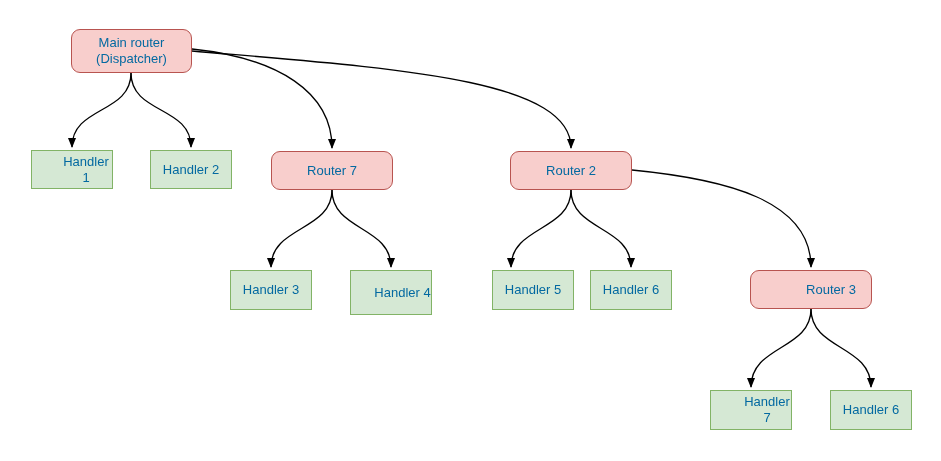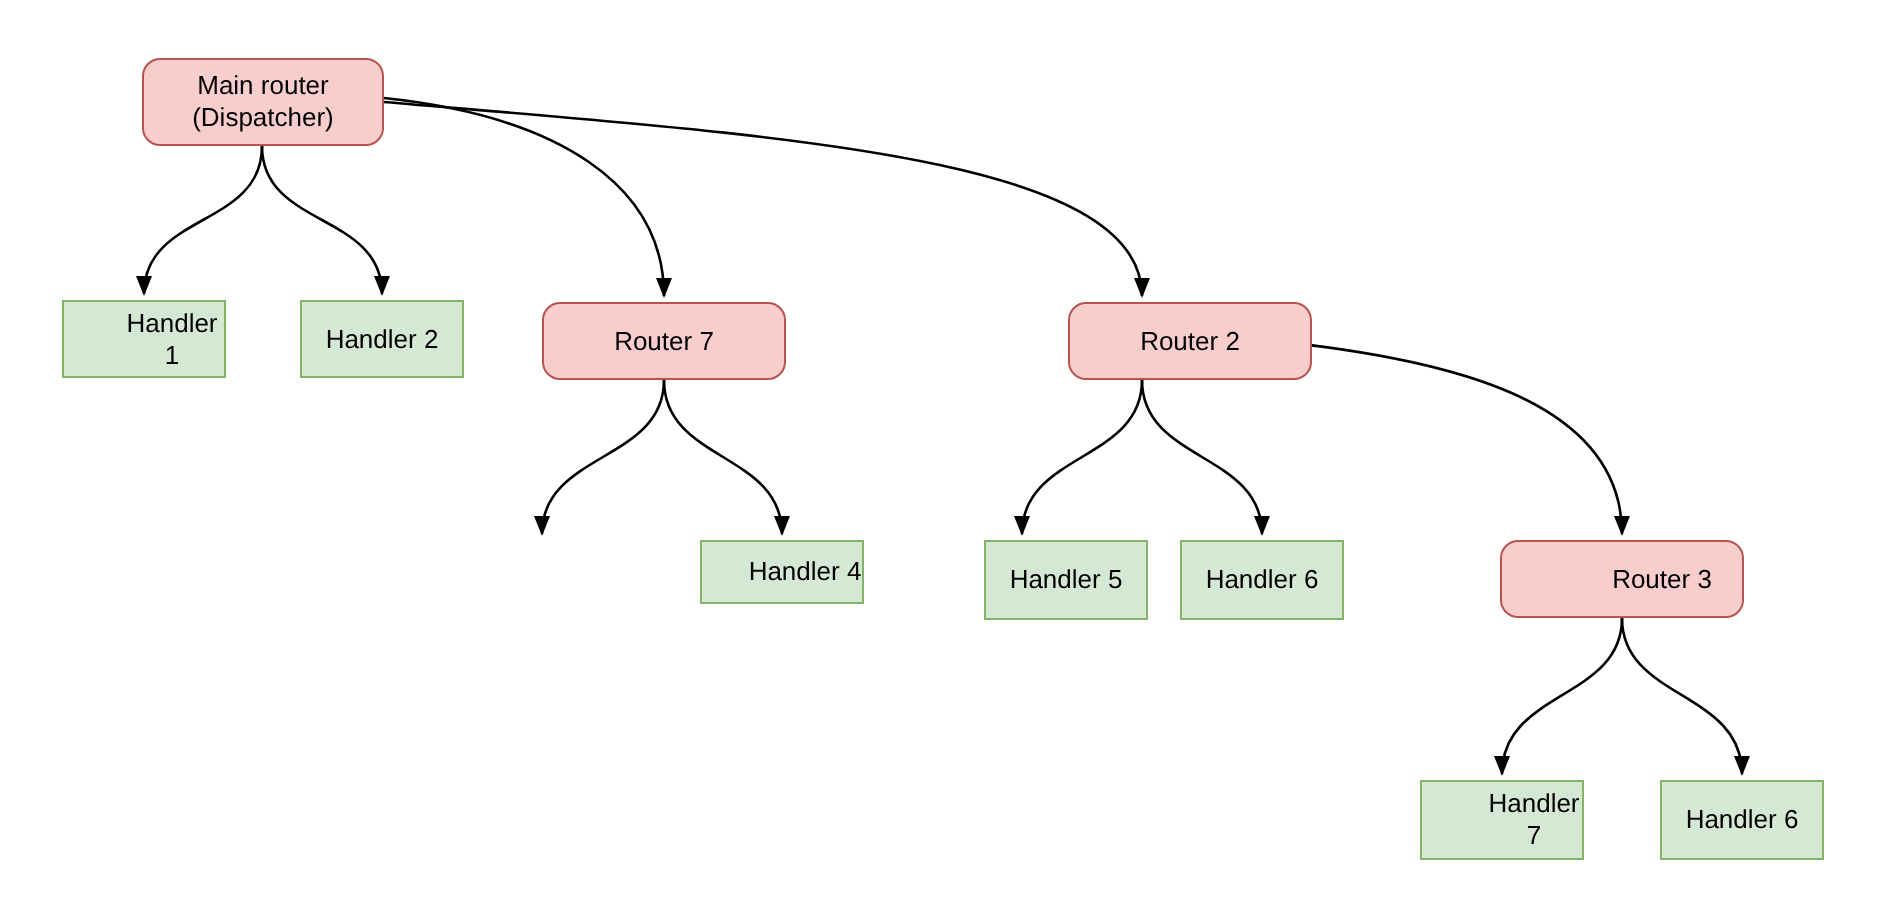--- a/index.html
+++ b/index.html
@@ -23,40 +23,40 @@
   }
   .node {
     position: absolute;
     box-sizing: border-box;
     display: flex;
     align-items: center;
     justify-content: center;
     text-align: center;
     font-size: 13px;
     line-height: 16px;
-    color: #000000;
+    color: #0369a1;
     white-space: pre-line;
   }
   .node.router {
     background: #f8cecc;
     border: 1px solid #b85450;
     border-radius: 9px;
   }
   .node.handler {
     background: #d5e8d4;
     border: 1px solid #82b366;
   }
   
   #n-main    { left: 71px;  top: 29px;  width: 121px; height: 44px; }
   #n-h1      { left: 31px;  top: 150px; width: 82px;  height: 39px; padding-left: 28px; }
   #n-h2      { left: 150px; top: 150px; width: 82px;  height: 39px; }
   #n-r1      { left: 271px; top: 151px; width: 122px; height: 39px; }
-  #n-r2      { left: 534px; top: 151px; width: 122px; height: 39px; }
+  #n-r2      { left: 510px; top: 151px; width: 122px; height: 39px; }
   #n-h3      { left: 230px; top: 270px; width: 82px;  height: 40px; }
-  #n-h4      { left: 350px; top: 270px; width: 82px;  height: 32px; padding-left: 23px; }
+  #n-h4      { left: 350px; top: 270px; width: 82px;  height: 45px; padding-left: 23px; }
   #n-h5      { left: 448px; top: 270px; width: 82px;  height: 40px; margin-left: 44px; }
   #n-h6      { left: 590px; top: 270px; width: 82px;  height: 40px; }
   #n-r3      { left: 750px; top: 270px; width: 122px; height: 39px; padding-left: 40px; }
   #n-h7      { left: 710px; top: 390px; width: 82px;  height: 40px; padding-left: 32px; }
   #n-h8      { left: 830px; top: 390px; width: 82px;  height: 40px; }
 </style>
 </head>
 <body>
 
 <div class="canvas">
@@ -82,20 +82,21 @@
 
   <div id="n-main" class="node router">Main router
 (Dispatcher)</div>
 
   <div id="n-h1" class="node handler">Handler 1</div>
   <div id="n-h2" class="node handler">Handler 2</div>
 
   <div id="n-r1" class="node router">Router 7</div>
   <div id="n-r2" class="node router">Router 2</div>
 
+  <div id="n-h3" class="node handler">Handler 3</div>
   <div id="n-h4" class="node handler">Handler 4</div>
   <div id="n-h5" class="node handler">Handler 5</div>
   <div id="n-h6" class="node handler">Handler 6</div>
 
   <div id="n-r3" class="node router">Router 3</div>
 
   <div id="n-h7" class="node handler">Handler 7</div>
   <div id="n-h8" class="node handler">Handler 6</div>
 
 </div>

